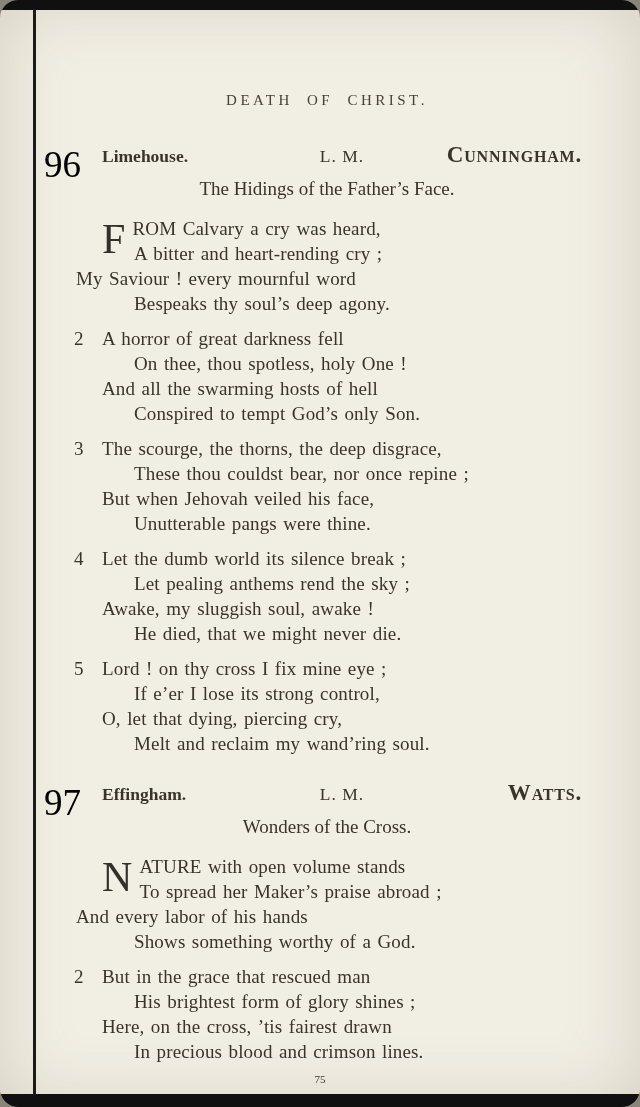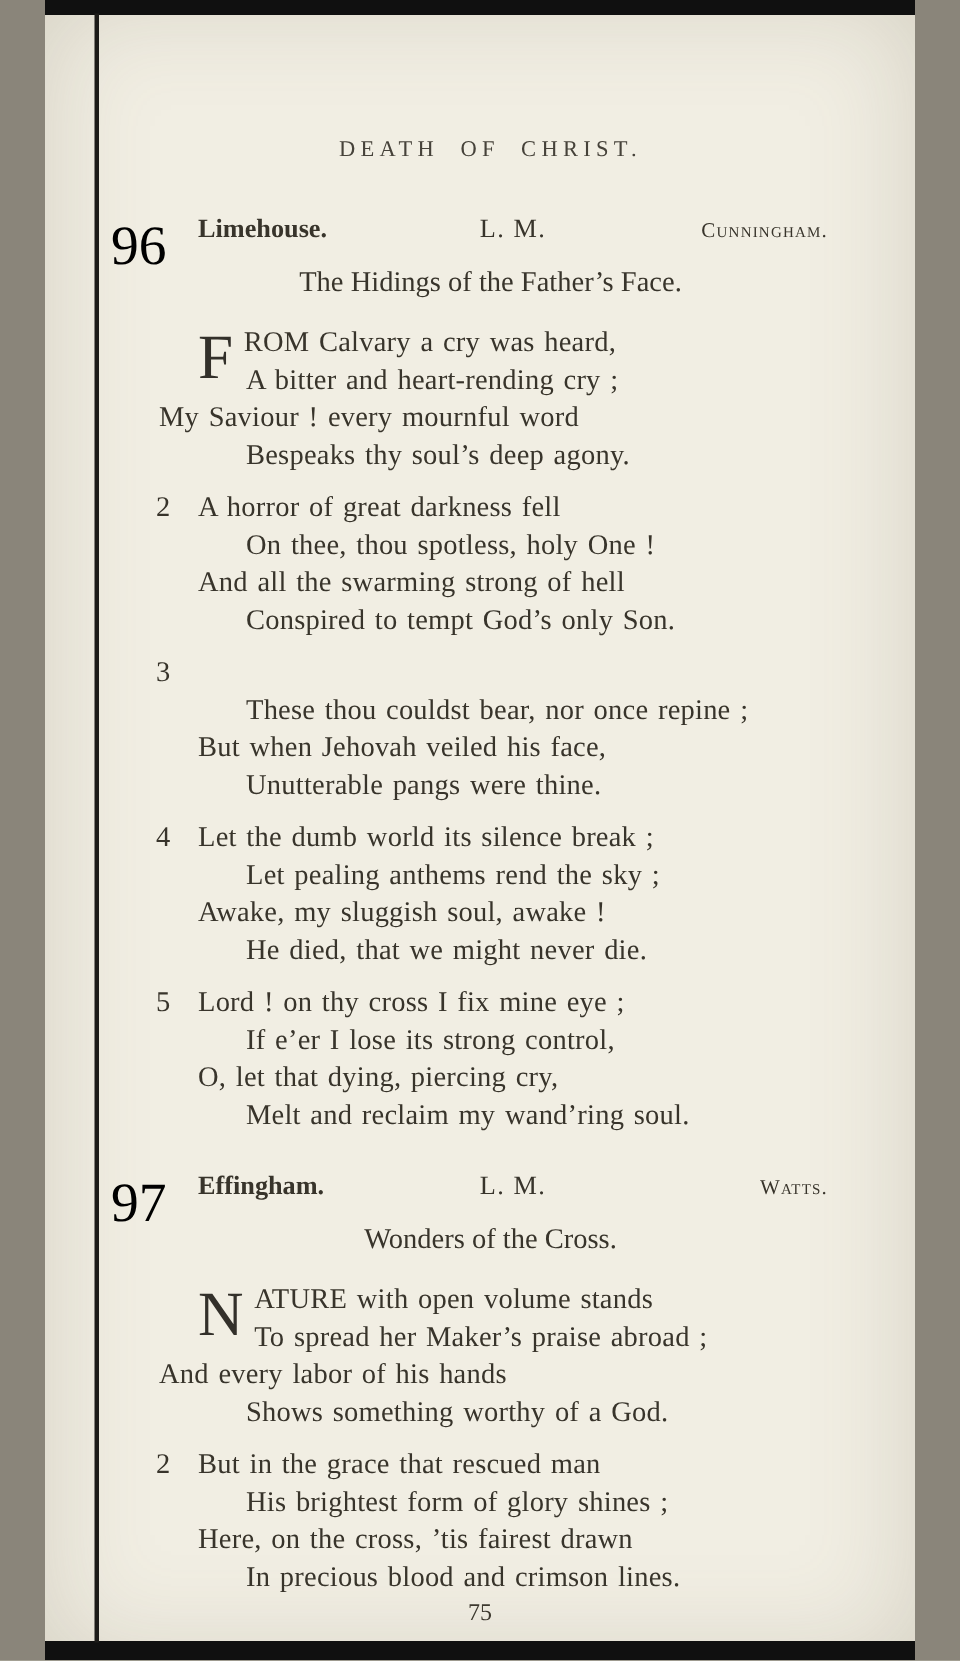--- a/index.html
+++ b/index.html
@@ -1,27 +1,28 @@
 <!DOCTYPE html>
 <html><head>
 <meta charset="utf-8">
 <style>
   * { margin: 0; padding: 0; box-sizing: border-box; }
   html, body { background: #8a857a; }
   body { font-family: "Liberation Serif", "DejaVu Serif", serif; }
 
   .scan {
     position: relative;
-    width: 580px;
+    width: 640px;
     height: 1107px;
     margin: 0 auto;
     background: #f1eee3;
     color: #38342b;
     overflow: hidden;
     box-shadow: inset 0 0 70px rgba(115,105,82,0.22);
+    border-radius: 18px;
   }
 
   
   .edge { position: absolute; background: #101010; }
   .edge.top    { top: 0; left: 0; right: 0; height: 10px; }
   .edge.bottom { bottom: 0; left: 0; right: 0; height: 13px; }
   .edge.left   { top: 9px; bottom: 12px; left: 33px; width: 3px; background: #1c1b18; }
 
   .content {
     position: absolute;
@@ -57,21 +58,21 @@
   .head-row {
     display: grid;
     grid-template-columns: 1fr auto 1fr;
     align-items: baseline;
     padding-left: 30px;
     height: 24px;
     font-size: 17.5px;
   }
   .head-row .tune   { text-align: left; font-weight: bold; }
   .head-row .meter  { text-align: center; letter-spacing: 1px; }
-  .head-row .attrib { text-align: right; font-variant: small-caps; letter-spacing: 0.8px; font-size: 14px; }
+  .head-row .attrib { text-align: right; font-variant: small-caps; letter-spacing: 0.8px; font-size: 23px; font-weight: bold; }
 
   .hymn-title {
     text-align: center;
     font-size: 19px;
     margin-top: 12px;
     height: 26px;
   }
 
   .verse {
     position: relative;
@@ -100,21 +101,21 @@
     margin-top: 2px;
     padding-right: 7px;
     color: #33302a;
   }
 
   .page-number {
     position: absolute;
     bottom: 22px;
     left: 0; right: 0;
     text-align: center;
-    font-size: 16px;
+    font-size: 11px;
     color: #3d392f;
   }
 </style>
 </head>
 <body>
 
 <div class="scan">
   <div class="edge top"></div>
   <div class="edge bottom"></div>
   <div class="edge left"></div>
@@ -137,26 +138,26 @@
       <div class="verse">
         <div class="vline"><span class="drop-cap">F</span><span>ROM Calvary a cry was heard,</span></div>
         <div class="vline even"><span>A bitter and heart-rending cry ;</span></div>
         <div class="vline outdent"><span>My Saviour ! every mournful word</span></div>
         <div class="vline even"><span>Bespeaks thy soul’s deep agony.</span></div>
       </div>
 
       <div class="verse">
         <div class="vline"><span class="verse-num">2</span><span>A horror of great darkness fell</span></div>
         <div class="vline even"><span>On thee, thou spotless, holy One !</span></div>
-        <div class="vline"><span>And all the swarming strong of hell</span></div>
+        <div class="vline"><span>And all the swarming hosts of hell</span></div>
         <div class="vline even"><span>Conspired to tempt God’s only Son.</span></div>
       </div>
 
       <div class="verse">
-        <div class="vline"><span class="verse-num">3</span></div>
+        <div class="vline"><span class="verse-num">3</span><span>The scourge, the thorns, the deep disgrace,</span></div>
         <div class="vline even"><span>These thou couldst bear, nor once repine ;</span></div>
         <div class="vline"><span>But when Jehovah veiled his face,</span></div>
         <div class="vline even"><span>Unutterable pangs were thine.</span></div>
       </div>
 
       <div class="verse">
         <div class="vline"><span class="verse-num">4</span><span>Let the dumb world its silence break ;</span></div>
         <div class="vline even"><span>Let pealing anthems rend the sky ;</span></div>
         <div class="vline"><span>Awake, my sluggish soul, awake !</span></div>
         <div class="vline even"><span>He died, that we might never die.</span></div>

